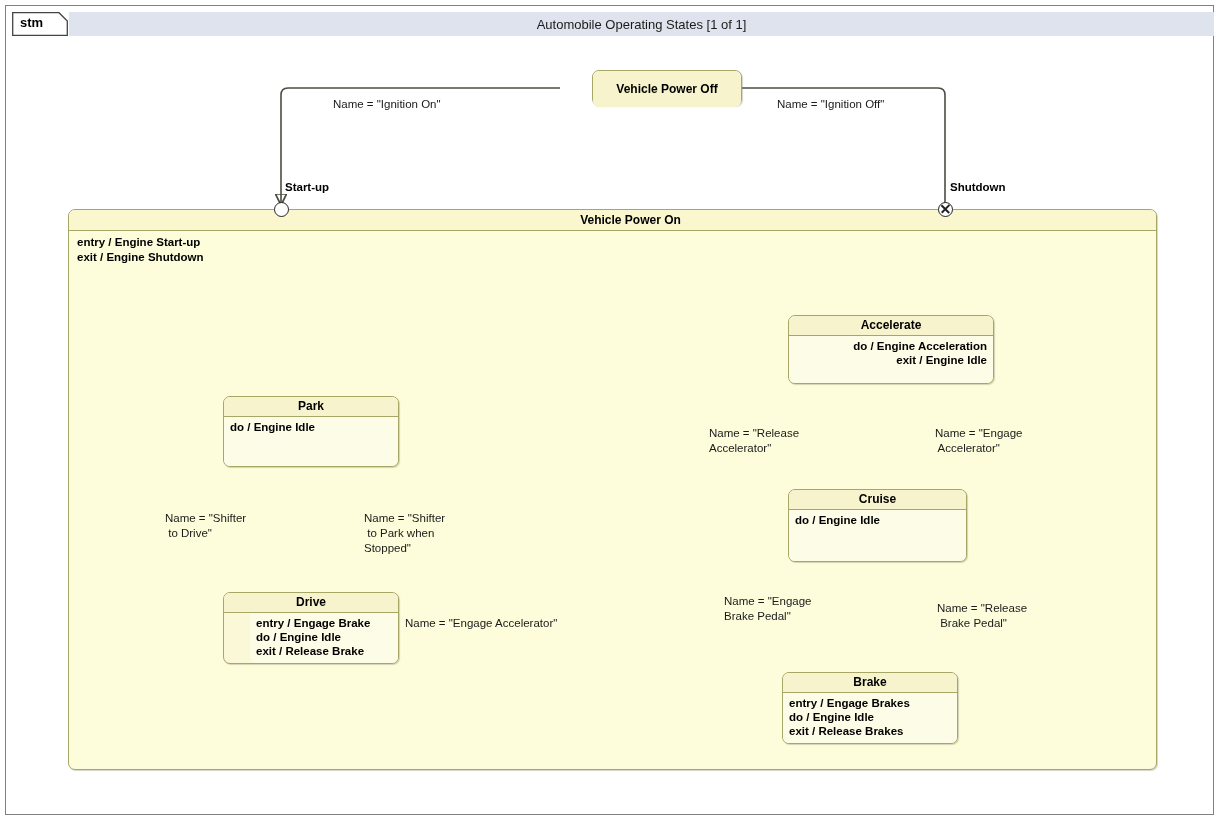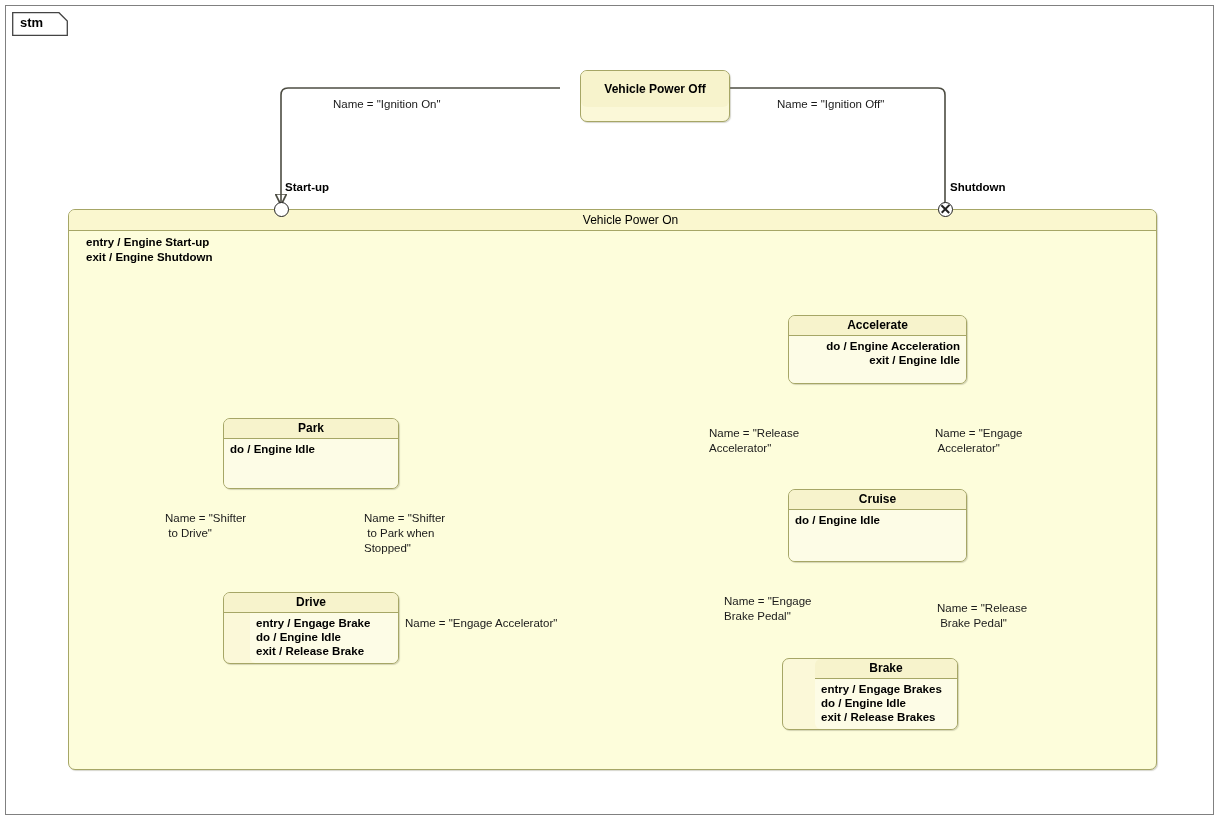--- a/index.html
+++ b/index.html
@@ -85,28 +85,28 @@
     position: absolute;
     box-sizing: border-box;
     border: 1.4px solid #a6a666;
     border-radius: 7px;
     background: #fdfddb;
     box-shadow: 1px 1px 1px rgba(120,120,90,0.30);
   }
   .composite > .c-title {
     height: 20px; line-height: 20px;
     text-align: center;
-    font-size: 12px; font-weight: normal; color: #000;
+    font-size: 12px; font-weight: bold; color: #000;
     border-bottom: 1.3px solid #a6a666;
     background: #faf7cf;
     border-radius: 6px 6px 0 0;
     padding-left: 36px;
   }
   .composite > .c-actions {
-    padding: 4px 17px;
+    padding: 4px 8px;
     font-size: 11.5px; font-weight: bold; color: #000;
     line-height: 15px;
   }
 
   
   .pseudo {
     position: absolute;
     width: 15px; height: 15px;
     border: 1.6px solid #222222;
     border-radius: 50%;
@@ -142,20 +142,21 @@
 
   <div class="frame">
 
     <div class="frame-tab">
       <svg class="tab-shape" viewBox="0 0 56 24">
         <path d="M0.7,0.7 L47,0.7 L55.3,9 L55.3,23.3 L0.7,23.3 Z" fill="#ffffff" stroke="#444444" stroke-width="1.3"></path>
       </svg>
       <span class="tab-label">stm</span>
     </div>
 
+    <div class="frame-titlebar">Automobile Operating States [1 of 1]</div>
   </div>
 
   <svg id="edges">
     <defs>
       <marker id="arrow" viewBox="0 0 10 10" refX="9" refY="5" markerWidth="7" markerHeight="7" orient="auto-start-reverse">
         <path d="M 0 0 L 10 5 L 0 10 z" fill="#4d4d43" stroke="none"></path>
       </marker>
     </defs>
 
     <path d="M 560,88 L 288,88 Q 281,88 281,95 L 281,204" marker-end="url(#arrow)"></path>
@@ -180,48 +181,48 @@
 
     <path d="M 921,658 L 921,564" marker-end="url(#arrow)"></path>
   </svg>
 
   <div class="composite" style="left:68px; top:209px; width:1089px; height:561px;">
     <div class="c-title">Vehicle Power On</div>
     <div class="c-actions" style="white-space:pre;">entry / Engine Start-up
 exit / Engine Shutdown</div>
   </div>
 
-  <div class="state simple" style="left:580px; top:70px; width:150px; height:52px;">
+  <div class="state simple" style="left:592px; top:70px; width:150px; height:36px;">
     <div class="s-title" style="height:36px; line-height:36px;">Vehicle Power Off</div>
   </div>
 
-  <div class="state" style="left:223px; top:418px; width:176px; height:71px;">
+  <div class="state" style="left:223px; top:396px; width:176px; height:71px;">
     <div class="s-title">Park</div>
     <div class="s-body" style="white-space:pre;">do / Engine Idle</div>
   </div>
 
   <div class="state" style="left:223px; top:592px; width:176px; height:72px;">
     <div class="s-title">Drive</div>
     <div class="s-body" style="white-space:pre;margin-left:26px;">entry / Engage Brake
 do / Engine Idle
 exit / Release Brake</div>
   </div>
 
-  <div class="state" style="left:788px; top:315px; width:179px; height:69px;">
+  <div class="state" style="left:788px; top:315px; width:206px; height:69px;">
     <div class="s-title">Accelerate</div>
     <div class="s-body" style="white-space:pre;text-align:right;">do / Engine Acceleration
 exit / Engine Idle</div>
   </div>
 
   <div class="state" style="left:788px; top:489px; width:179px; height:73px;">
     <div class="s-title">Cruise</div>
     <div class="s-body" style="white-space:pre;">do / Engine Idle</div>
   </div>
 
-  <div class="state" style="left:782px; top:658px; width:176px; height:72px;padding-left:32px;">
+  <div class="state" style="left:782px; top:672px; width:176px; height:72px;">
     <div class="s-title">Brake</div>
     <div class="s-body" style="white-space:pre;">entry / Engage Brakes
 do / Engine Idle
 exit / Release Brakes</div>
   </div>
 
   <div class="pseudo entry" style="left:274px; top:202px;"></div>
   <div class="pseudo-label" style="left:285px; top:181px;">Start-up</div>
 
   <div class="pseudo exit" style="left:938px; top:202px;"></div>

